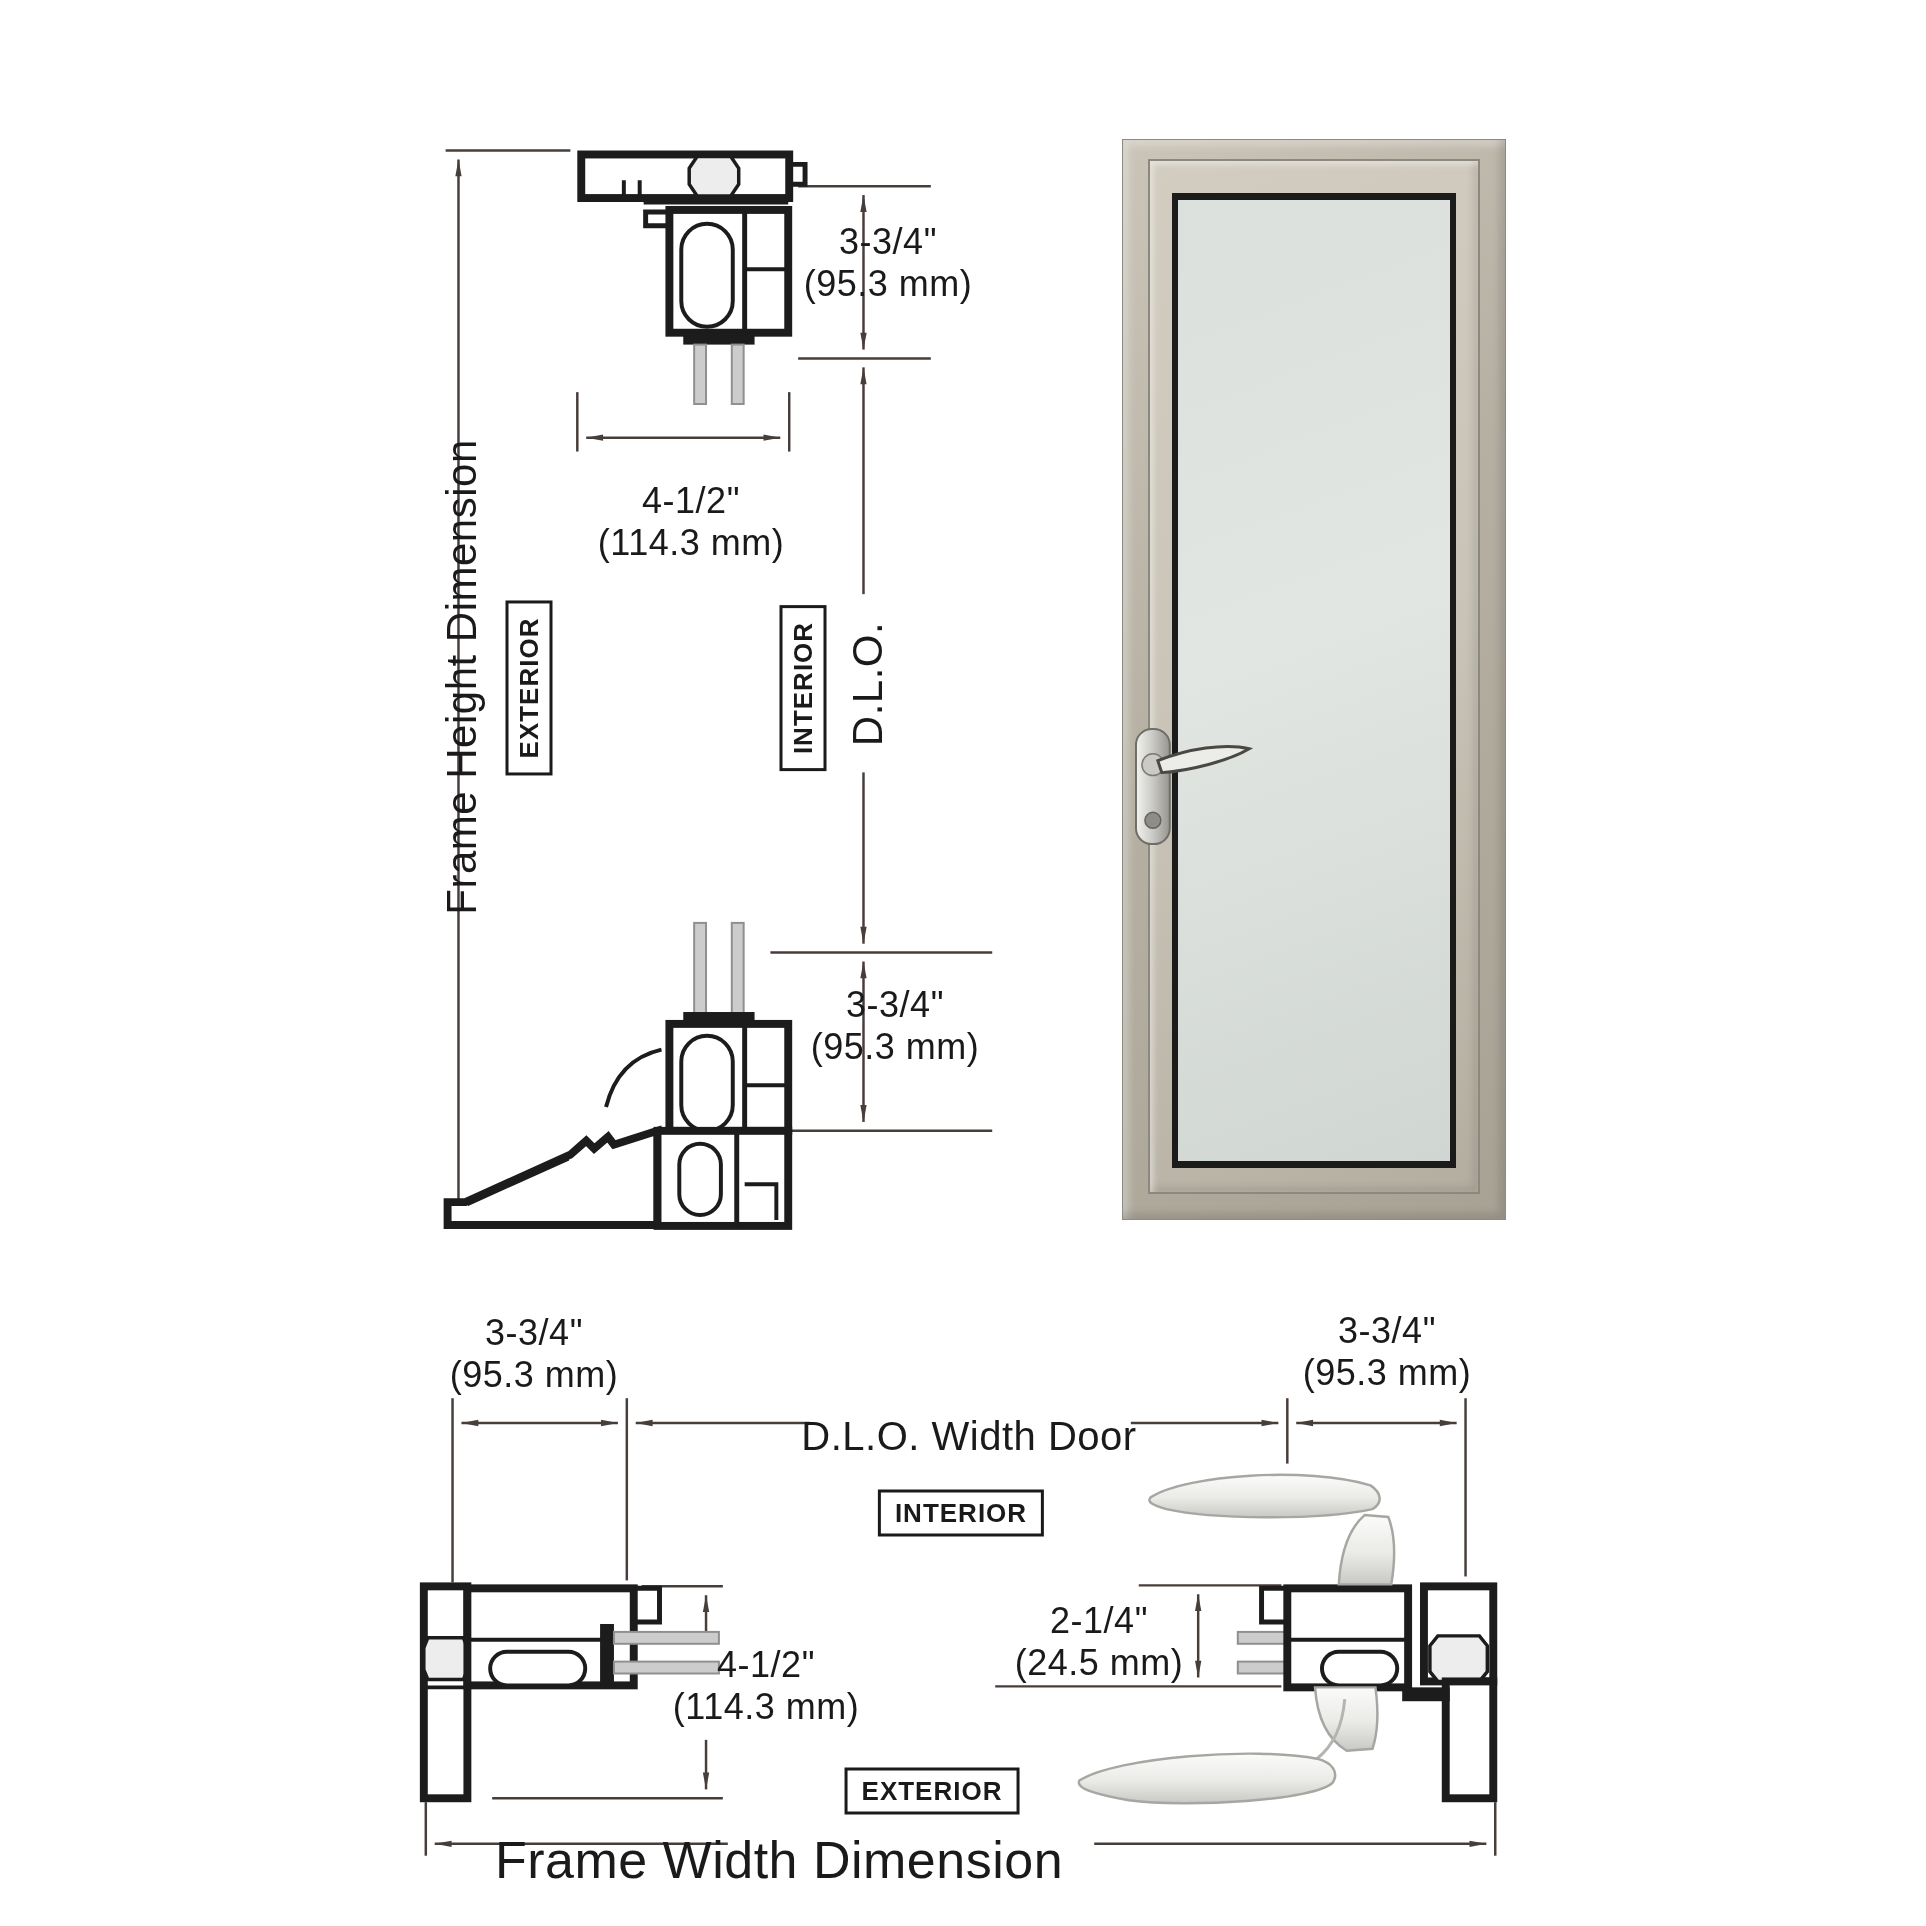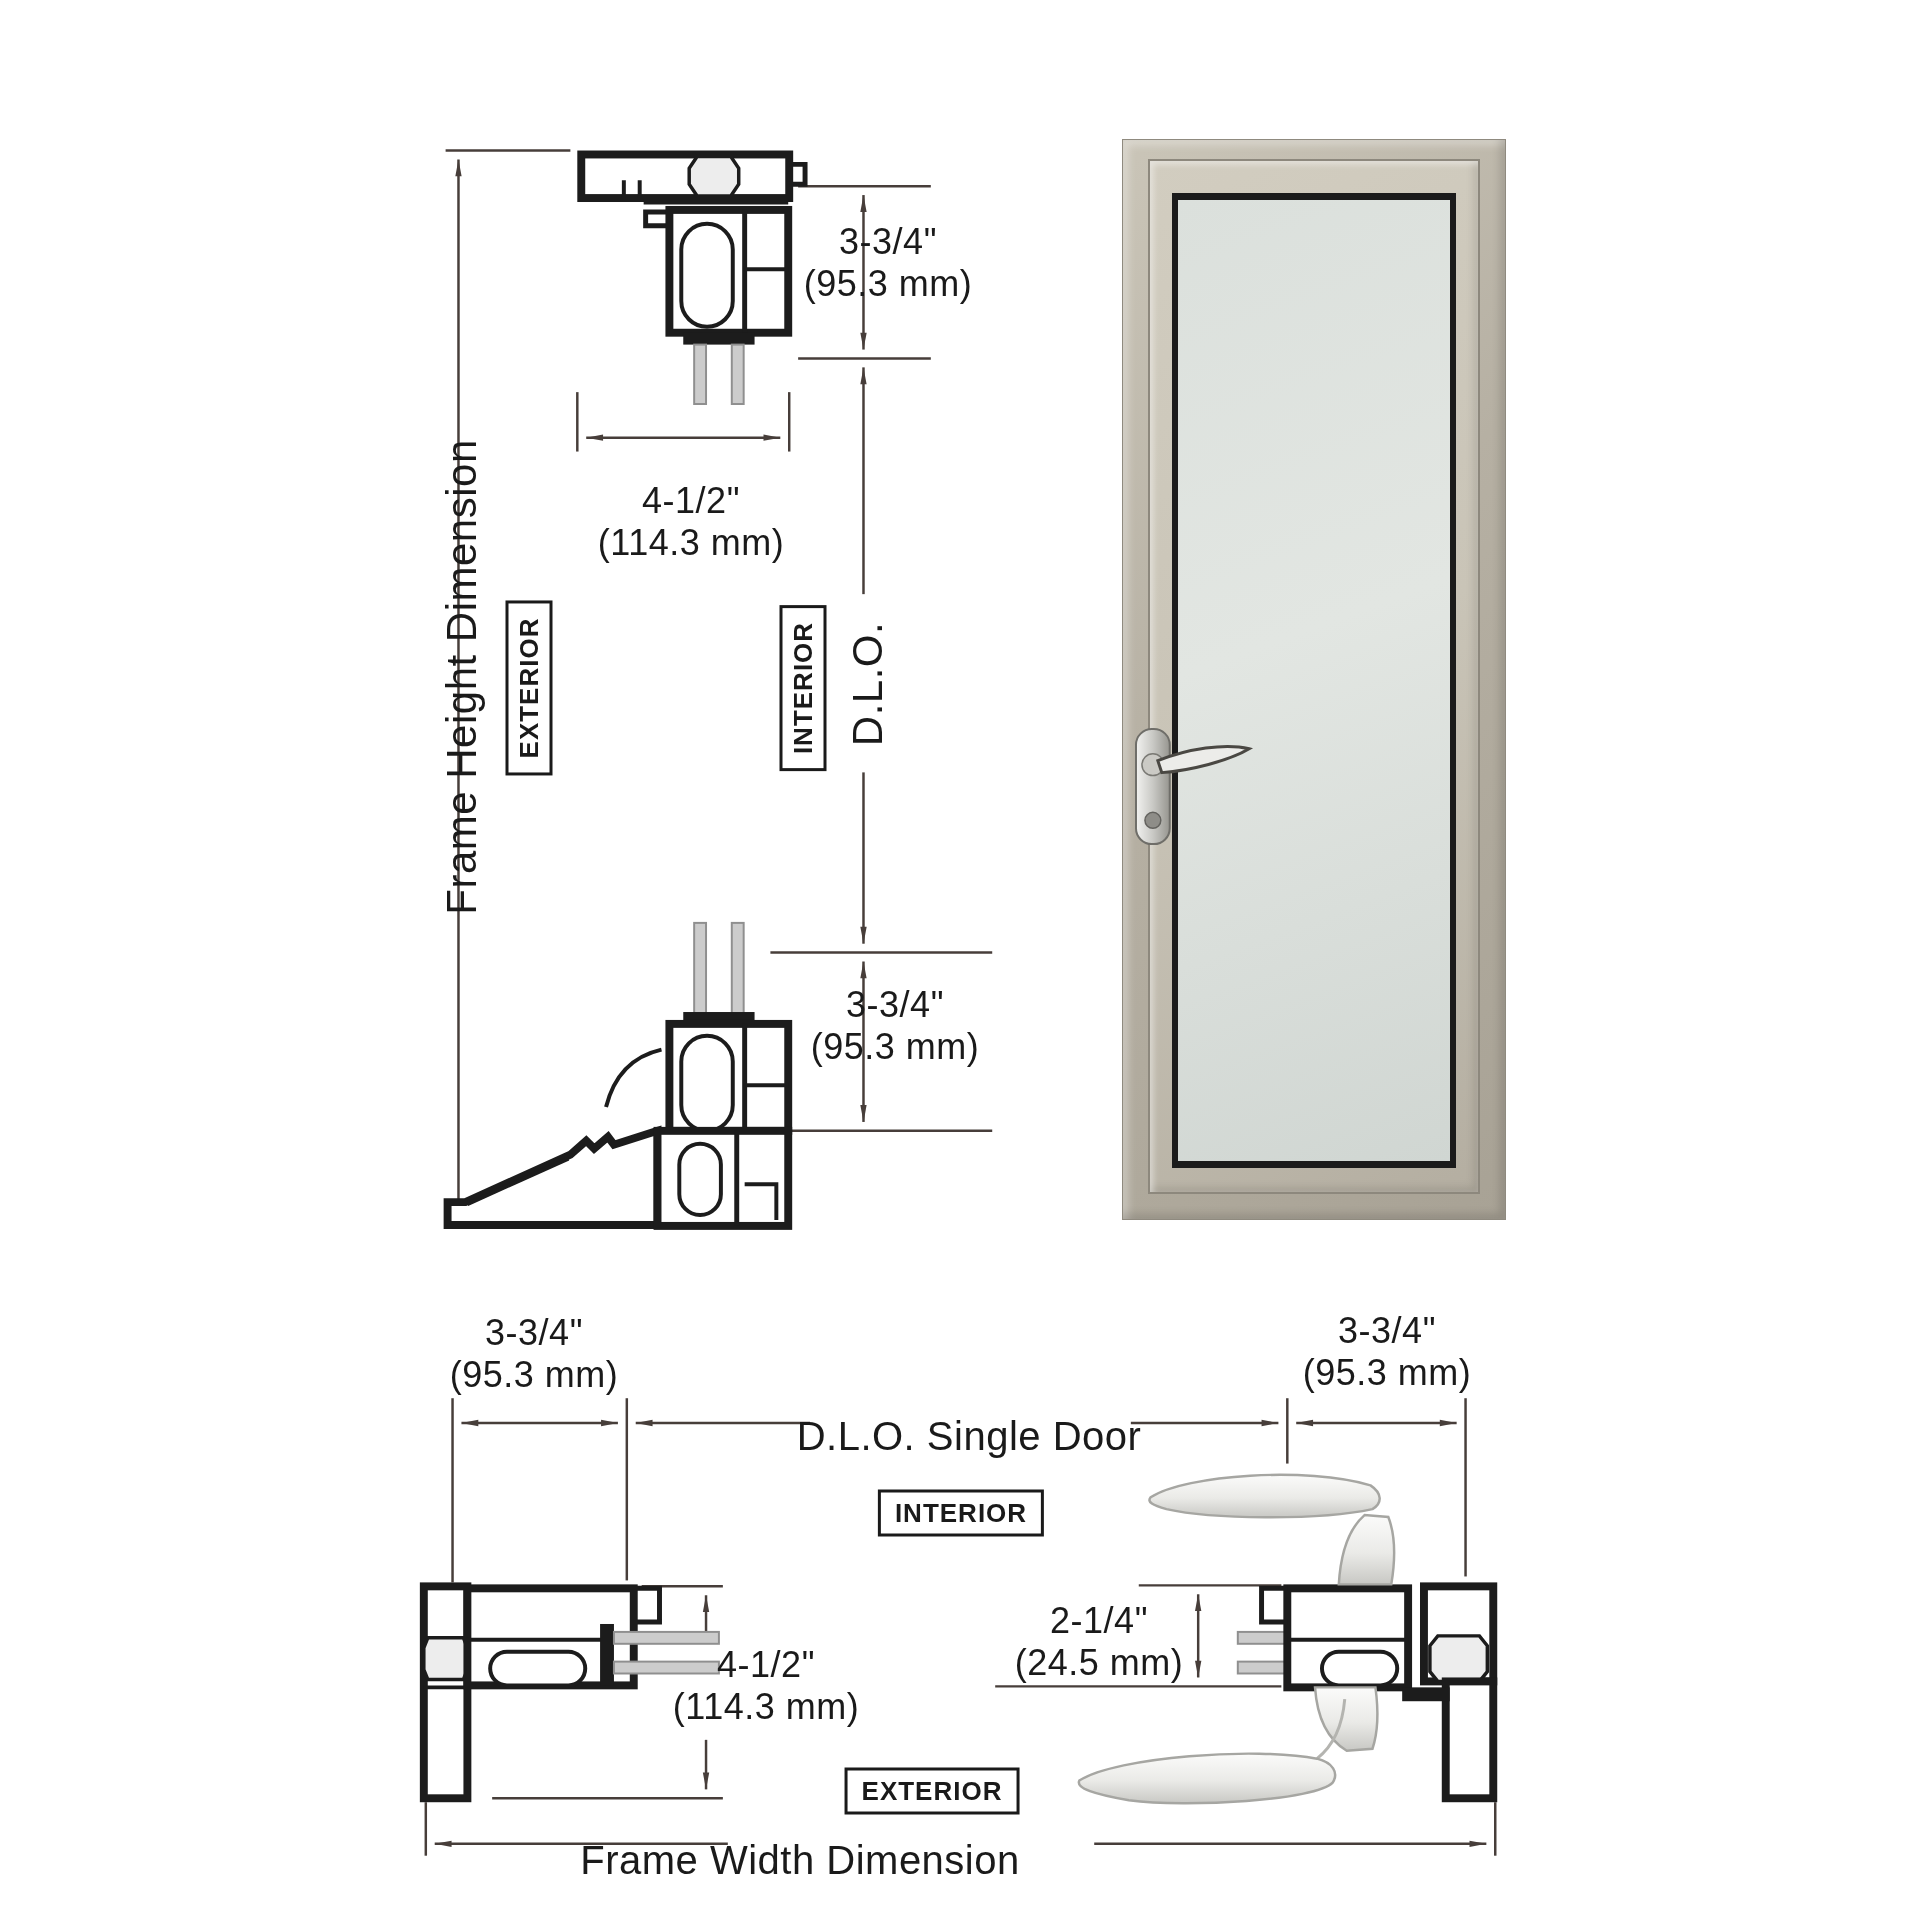--- a/index.html
+++ b/index.html
@@ -229,32 +229,32 @@
   <div class="lbl center dim2" style="left:534px;top:1354px;">
     <div>3-3/4"</div>
     <div>(95.3 mm)</div>
   </div>
 
   <div class="lbl center dim2" style="left:1387px;top:1352px;">
     <div>3-3/4"</div>
     <div>(95.3 mm)</div>
   </div>
 
-  <div class="lbl center big" style="left:969px;top:1436px;font-size:40px;">D.L.O. Single Door</div>
+  <div class="lbl center big" style="left:969px;top:1436px;font-size:40px;">D.L.O. Width Door</div>
 
   <div class="lbl center boxed" style="left:961px;top:1513px;">INTERIOR</div>
 
   <div class="lbl center dim2" style="left:1099px;top:1642px;">
     <div>2-1/4"</div>
     <div>(24.5 mm)</div>
   </div>
 
   <div class="lbl center dim2" style="left:766px;top:1686px;">
     <div>4-1/2"</div>
     <div>(114.3 mm)</div>
   </div>
 
   <div class="lbl center boxed" style="left:932px;top:1791px;">EXTERIOR</div>
 
-  <div class="lbl center big" style="left:800px;top:1860px;font-size:40px;">Frame Width Dimension</div>
+  <div class="lbl center big" style="left:779px;top:1860px;font-size:52px;">Frame Width Dimension</div>
 
 </div>
 
 
 </body></html>

